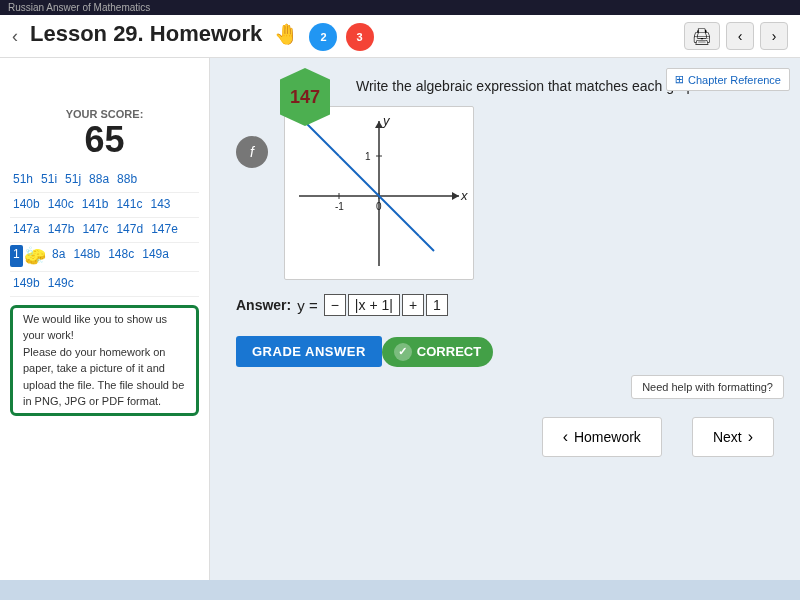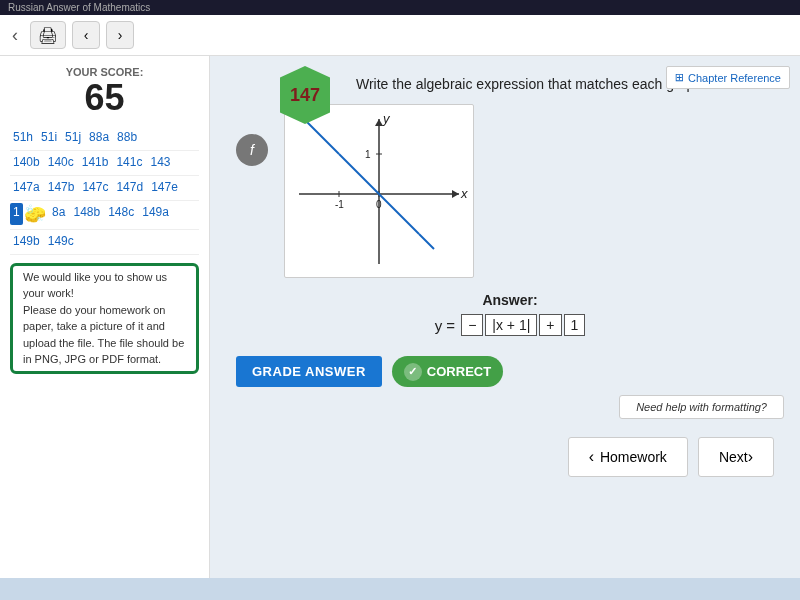--- a/index.html
+++ b/index.html
@@ -103,20 +103,21 @@
       font-size: 13px;
     }
     .score-section {
       text-align: center;
       margin-bottom: 10px;
     }
     .score-label {
       font-size: 11px;
       color: #666;
       font-weight: bold;
+      margin-top: 40px;
     }
     .score-value {
       font-size: 36px;
       font-weight: bold;
       color: #222;
       line-height: 1.1;
     }
     .problem-item {
       color: #1565C0;
       cursor: pointer;
@@ -193,21 +194,20 @@
       padding: 4px;
       border-radius: 2px;
     }
 
     
     .answer-section {
       margin-top: 14px;
       display: flex;
       align-items: center;
       gap: 10px;
-      flex-direction: column;
     }
     .answer-label {
       font-size: 14px;
       font-weight: bold;
       color: #222;
     }
     .answer-formula {
       font-size: 15px;
       color: #222;
       display: flex;
@@ -274,26 +274,25 @@
       align-items: center;
       gap: 4px;
       border-radius: 2px;
     }
 
     .help-formatting {
       position: absolute;
       right: 10px;
       background: white;
       border: 1px solid #ccc;
-      padding: 5px 16px;
+      padding: 5px 10px;
       font-size: 11px;
       color: #333;
       border-radius: 3px;
       cursor: pointer;
-      font-style: italic;
     }
 
     .homework-note {
       background: white;
       border: 3px solid #15803d;
       padding: 3px 10px;
       font-size: 11px;
       color: #333;
       line-height: 1.5;
       border-radius: 6px;
@@ -312,31 +311,39 @@
     }
     .next-btn {
       background: white;
       border: 1px solid #ccc;
       padding: 10px 20px;
       font-size: 14px;
       cursor: pointer;
       border-radius: 3px;
       display: flex;
       align-items: center;
+      gap: 6px;
+      margin-left: 20px;
     }
   </style>
 </head>
 <body>
 
 <div class="top-bar">
   <span>Russian Answer of Mathematics</span>
 </div>
 
 <div class="header">
   <span class="header-back">‹</span>
+  <span class="header-title">
+    <span>Lesson 29. Homework</span>
+    <span style="font-size:20px; margin-left:6px;">🤚</span>
+    <span class="badge-icon badge-blue" style="margin-left:4px;">2</span>
+    <span class="badge-icon badge-red" style="margin-left:2px;">3</span>
+  </span>
   <div class="header-icons">
     <div class="print-icon">🖨</div>
     <div class="nav-arrow">‹</div>
     <div class="nav-arrow">›</div>
   </div>
 </div>
 
 <div class="main">
 
   <div class="sidebar">
@@ -450,21 +457,21 @@
       <span class="answer-label">Answer:</span>
       <span class="answer-formula">
         <span style="font-size:15px; margin-right:4px;">y =</span>
         <span class="formula-box">−</span>
         <span class="formula-box">|x + 1|</span>
         <span class="formula-box">+</span>
         <span class="formula-box">1</span>
       </span>
     </div>
 
-    <div style="display:flex; gap:10px; margin-left:10px; margin-top:8px;">
+    <div style="display:flex; align-items:center; margin-left:10px; margin-top:8px;">
       <button class="grade-btn">GRADE ANSWER</button>
       <div class="correct-badge">
         <div class="correct-check">✓</div>
         <span>CORRECT</span>
       </div>
     </div>
 
     <div style="position: relative; margin-top: 8px;">
       <div class="help-formatting" style="position:absolute; right:0;">Need help with formatting?</div>
     </div>

